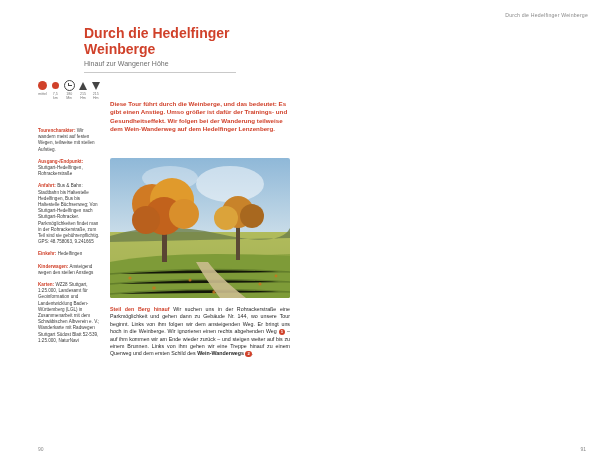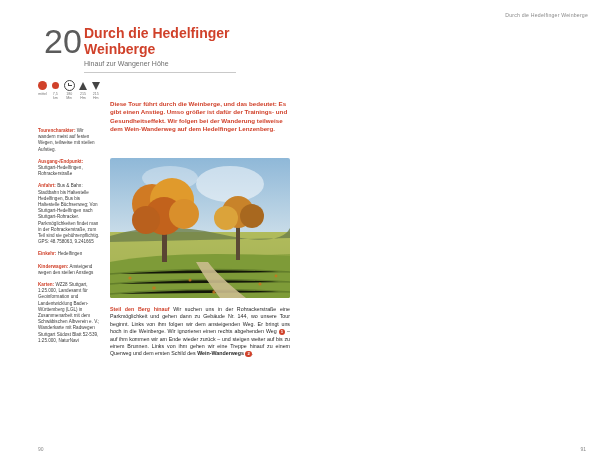--- a/index.html
+++ b/index.html
@@ -84,21 +84,20 @@
     text-align:center;font-weight:700;vertical-align:middle;
   }
 </style>
 </head>
 <body>
 
 <div class="page">
 
   <div class="page-left">
 
-    <div class="chapter-num">20</div>
     <div class="title">Durch die Hedelfinger Weinberge</div>
     <div class="subtitle">Hinauf zur Wangener Höhe</div>
     <div class="rule"></div>
 
     <div class="iconstrip">
       <div class="ic-row">
         <div class="ic">
           <div class="glyph">
               <span class="dot"></span>
             </div>

